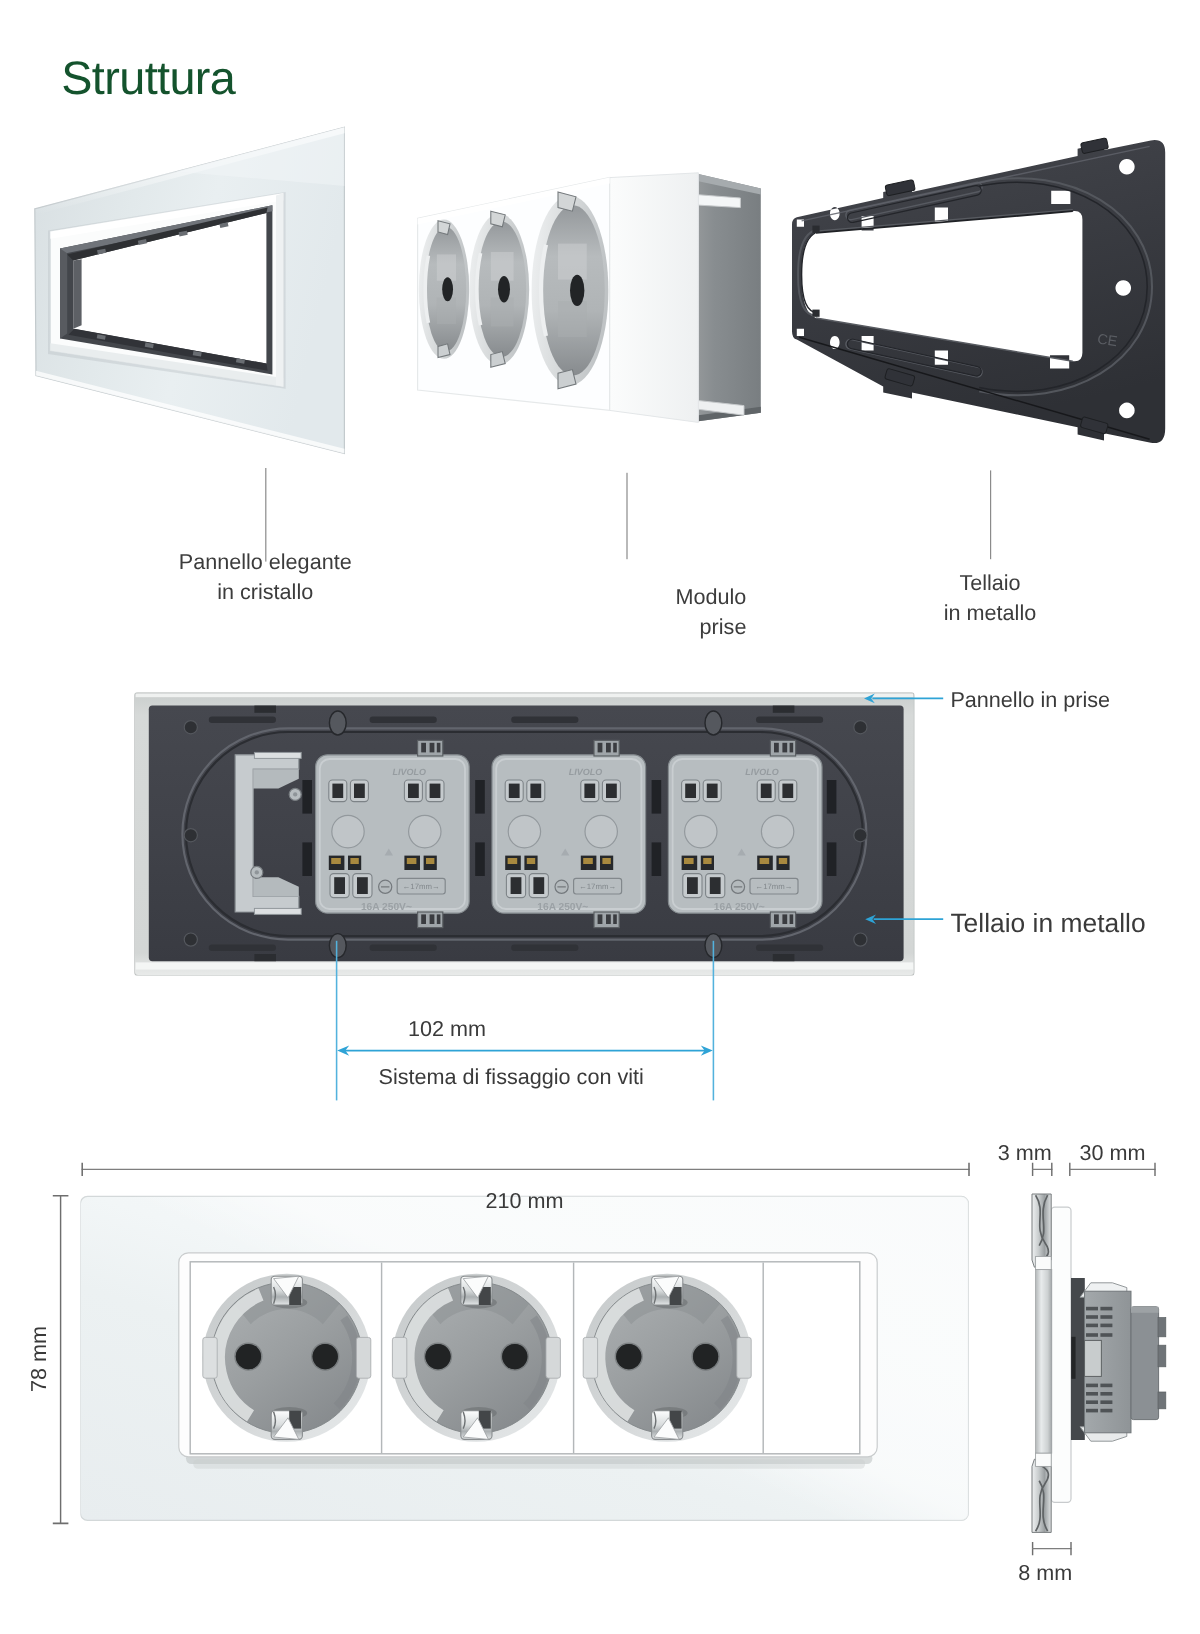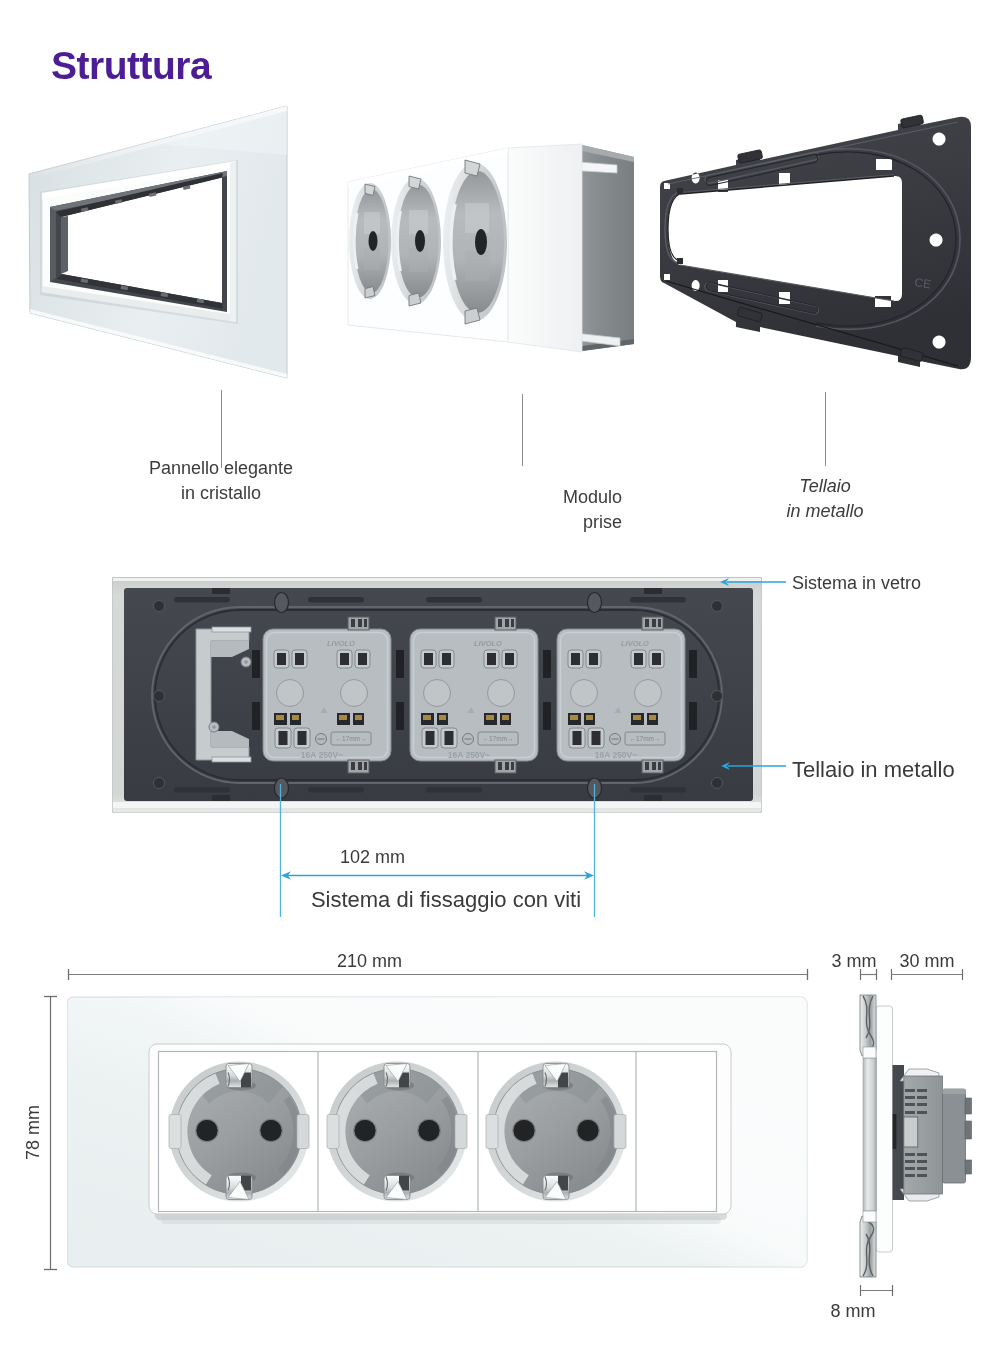--- a/index.html
+++ b/index.html
@@ -6,21 +6,21 @@
 body{width:1000px;height:1362px;position:relative;overflow:hidden;
      font-family:"Liberation Sans",sans-serif;}
 .abs{position:absolute;}
 .lbl{color:#3c3c3c;font-size:18px;line-height:25px;text-align:center;white-space:nowrap;}
 .dimtxt{color:#3a3a3a;font-size:18px;white-space:nowrap;}
 .vline{width:1px;background:#8b8b8b;}
 </style>
 </head>
 <body>
 
-<div class="abs" style="left:51px;top:44px;font-size:39px;font-weight:bold;color:#4c1d95;letter-spacing:-0.5px;">Struttura</div>
+<div class="abs" style="left:51px;top:44px;font-size:39px;font-weight:normal;color:#14532d;letter-spacing:-0.5px;">Struttura</div>
 
 <svg class="abs" style="left:25px;top:95px;" width="275" height="292" viewBox="0 0 275 292">
   <defs>
     <linearGradient id="gglass" x1="0" y1="0" x2="1" y2="0.25">
       <stop offset="0" stop-color="#d8dfe2"></stop>
       <stop offset="0.35" stop-color="#e2e9eb"></stop>
       <stop offset="0.6" stop-color="#e9eff1"></stop>
       <stop offset="1" stop-color="#e2e9ec"></stop>
     </linearGradient>
     <linearGradient id="gglass2" x1="0" y1="0" x2="0" y2="1">
@@ -194,21 +194,21 @@
   <rect x="29" y="172" width="6" height="6" fill="#2a2c30"></rect>
   <text x="266" y="200" fill="#5a5d63" font-size="12" font-family="Liberation Sans" transform="rotate(9 266 200)">CE</text>
 </svg>
 
 <div class="abs vline" style="left:221px;top:390px;height:78px;"></div>
 <div class="abs vline" style="left:522px;top:394px;height:72px;"></div>
 <div class="abs vline" style="left:825px;top:392px;height:74px;"></div>
 
 <div class="abs lbl" style="left:121px;top:456px;width:200px;">Pannello elegante<br>in cristallo</div>
 <div class="abs lbl" style="left:422px;top:485px;width:200px;text-align:right;">Modulo<br>prise</div>
-<div class="abs lbl" style="left:725px;top:474px;width:200px;font-style:italic;">Tellaio<br>in metallo</div>
+<div class="abs lbl" style="left:725px;top:474px;width:200px;">Tellaio<br>in metallo</div>
 
 <svg class="abs" style="left:112px;top:577px;" width="650" height="236" viewBox="0 0 650 236">
   <defs>
     <linearGradient id="rplate" x1="0" y1="0" x2="0" y2="1">
       <stop offset="0" stop-color="#46484f"></stop>
       <stop offset="0.5" stop-color="#404249"></stop>
       <stop offset="1" stop-color="#393b42"></stop>
     </linearGradient>
     <linearGradient id="rband" x1="0" y1="0" x2="0" y2="1">
       <stop offset="0" stop-color="#c9cdcc"></stop>
@@ -344,32 +344,32 @@
   <use href="#modb" x="298" y="52"></use>
   <use href="#modb" x="445" y="52"></use>
 </svg>
 
 <svg class="abs" style="left:712px;top:570px;" width="80" height="210">
   <line x1="15" y1="12" x2="74" y2="12" stroke="#2ea3d6" stroke-width="1.4"></line>
   <path d="M8,12 l9,-4 -3,4 3,4 z" fill="#2ea3d6"></path>
   <line x1="16" y1="196" x2="74" y2="196" stroke="#2ea3d6" stroke-width="1.4"></line>
   <path d="M9,196 l9,-4 -3,4 3,4 z" fill="#2ea3d6"></path>
 </svg>
-<div class="abs dimtxt" style="left:792px;top:573px;font-size:18px;">Sistema in vetro</div>
+<div class="abs dimtxt" style="left:792px;top:573px;font-size:18px;">Pannello in prise</div>
 <div class="abs dimtxt" style="left:792px;top:757px;font-size:22px;">Tellaio in metallo</div>
 
 <svg class="abs" style="left:270px;top:780px;" width="340" height="140">
   <line x1="10.5" y1="4" x2="10.5" y2="137" stroke="#53b2dd" stroke-width="1.3"></line>
   <line x1="324.5" y1="4" x2="324.5" y2="137" stroke="#53b2dd" stroke-width="1.3"></line>
   <line x1="14" y1="95.5" x2="321" y2="95.5" stroke="#2ea3d6" stroke-width="1.4"></line>
   <path d="M11,95.5 l10,-4.2 -3.2,4.2 3.2,4.2 z" fill="#2ea3d6"></path>
   <path d="M324,95.5 l-10,-4.2 3.2,4.2 -3.2,4.2 z" fill="#2ea3d6"></path>
 </svg>
 <div class="abs dimtxt" style="left:340px;top:847px;width:200px;text-align:left;">102 mm</div>
-<div class="abs dimtxt" style="left:296px;top:887px;width:300px;text-align:center;font-size:22px;">Sistema di fissaggio con viti</div>
+<div class="abs dimtxt" style="left:276px;top:887px;width:300px;text-align:center;font-size:18px;">Sistema di fissaggio con viti</div>
 
 <svg class="abs" style="left:67px;top:995px;" width="742" height="274" viewBox="0 0 742 274">
   <defs>
     <linearGradient id="fglass" x1="0" y1="1" x2="0.9" y2="0">
       <stop offset="0" stop-color="#e8edef"></stop>
       <stop offset="0.4" stop-color="#ecf1f2"></stop>
       <stop offset="0.56" stop-color="#f2f6f7"></stop>
       <stop offset="0.75" stop-color="#f5f8f9"></stop>
       <stop offset="1" stop-color="#f3f7f8"></stop>
     </linearGradient>
@@ -514,37 +514,37 @@
 
   <rect x="87.5" y="99" width="23" height="94" rx="2" fill="#8b9094" stroke="#6b7073" stroke-width="0.8"></rect>
   <rect x="87.5" y="99" width="23" height="5" fill="#9da2a5"></rect>
   <g fill="#6f7478" stroke="#5b6063" stroke-width="0.6">
     <rect x="110" y="108" width="6.5" height="16"></rect>
     <rect x="110" y="131" width="6.5" height="18"></rect>
     <rect x="110" y="170" width="6.5" height="14"></rect>
   </g>
 </svg>
 
-<div class="abs dimtxt" style="left:337px;top:951px;width:200px;">210 mm</div>
+<div class="abs dimtxt" style="left:337px;top:991px;width:200px;text-align:center;">210 mm</div>
 <svg class="abs" style="left:60px;top:966px;" width="760" height="16">
   <line x1="8" y1="8.5" x2="748" y2="8.5" stroke="#7e7e7e" stroke-width="1.2"></line>
   <line x1="8.5" y1="3" x2="8.5" y2="14" stroke="#6e6e6e" stroke-width="1.3"></line>
   <line x1="747.5" y1="3" x2="747.5" y2="14" stroke="#6e6e6e" stroke-width="1.3"></line>
 </svg>
 
 <div class="abs dimtxt" style="left:-67px;top:1122px;width:200px;text-align:center;transform:rotate(-90deg);">78 mm</div>
 <svg class="abs" style="left:42px;top:990px;" width="18" height="286">
   <line x1="8.5" y1="6" x2="8.5" y2="280" stroke="#6e6e6e" stroke-width="1.2"></line>
   <line x1="2" y1="6.5" x2="15" y2="6.5" stroke="#6e6e6e" stroke-width="1.3"></line>
   <line x1="2" y1="279.5" x2="15" y2="279.5" stroke="#6e6e6e" stroke-width="1.3"></line>
 </svg>
 
 <div class="abs dimtxt" style="left:754px;top:951px;width:200px;text-align:center;">3 mm</div>
 <div class="abs dimtxt" style="left:827px;top:951px;width:200px;text-align:center;">30 mm</div>
-<div class="abs dimtxt" style="left:753px;top:1301px;width:200px;text-align:center;">8 mm</div>
+<div class="abs dimtxt" style="left:771px;top:1301px;width:200px;text-align:center;">8 mm</div>
 <svg class="abs" style="left:855px;top:966px;" width="120" height="16">
   <line x1="5.5" y1="3" x2="5.5" y2="14" stroke="#6e6e6e" stroke-width="1.2"></line>
   <line x1="5" y1="8.5" x2="22" y2="8.5" stroke="#7e7e7e" stroke-width="1.2"></line>
   <line x1="21.5" y1="3" x2="21.5" y2="14" stroke="#6e6e6e" stroke-width="1.2"></line>
   <line x1="36.5" y1="3" x2="36.5" y2="14" stroke="#6e6e6e" stroke-width="1.2"></line>
   <line x1="36" y1="8.5" x2="108" y2="8.5" stroke="#7e7e7e" stroke-width="1.2"></line>
   <line x1="107.5" y1="3" x2="107.5" y2="14" stroke="#6e6e6e" stroke-width="1.2"></line>
 </svg>
 <svg class="abs" style="left:855px;top:1282px;" width="50" height="16">
   <line x1="5.5" y1="3" x2="5.5" y2="14" stroke="#6e6e6e" stroke-width="1.2"></line>

